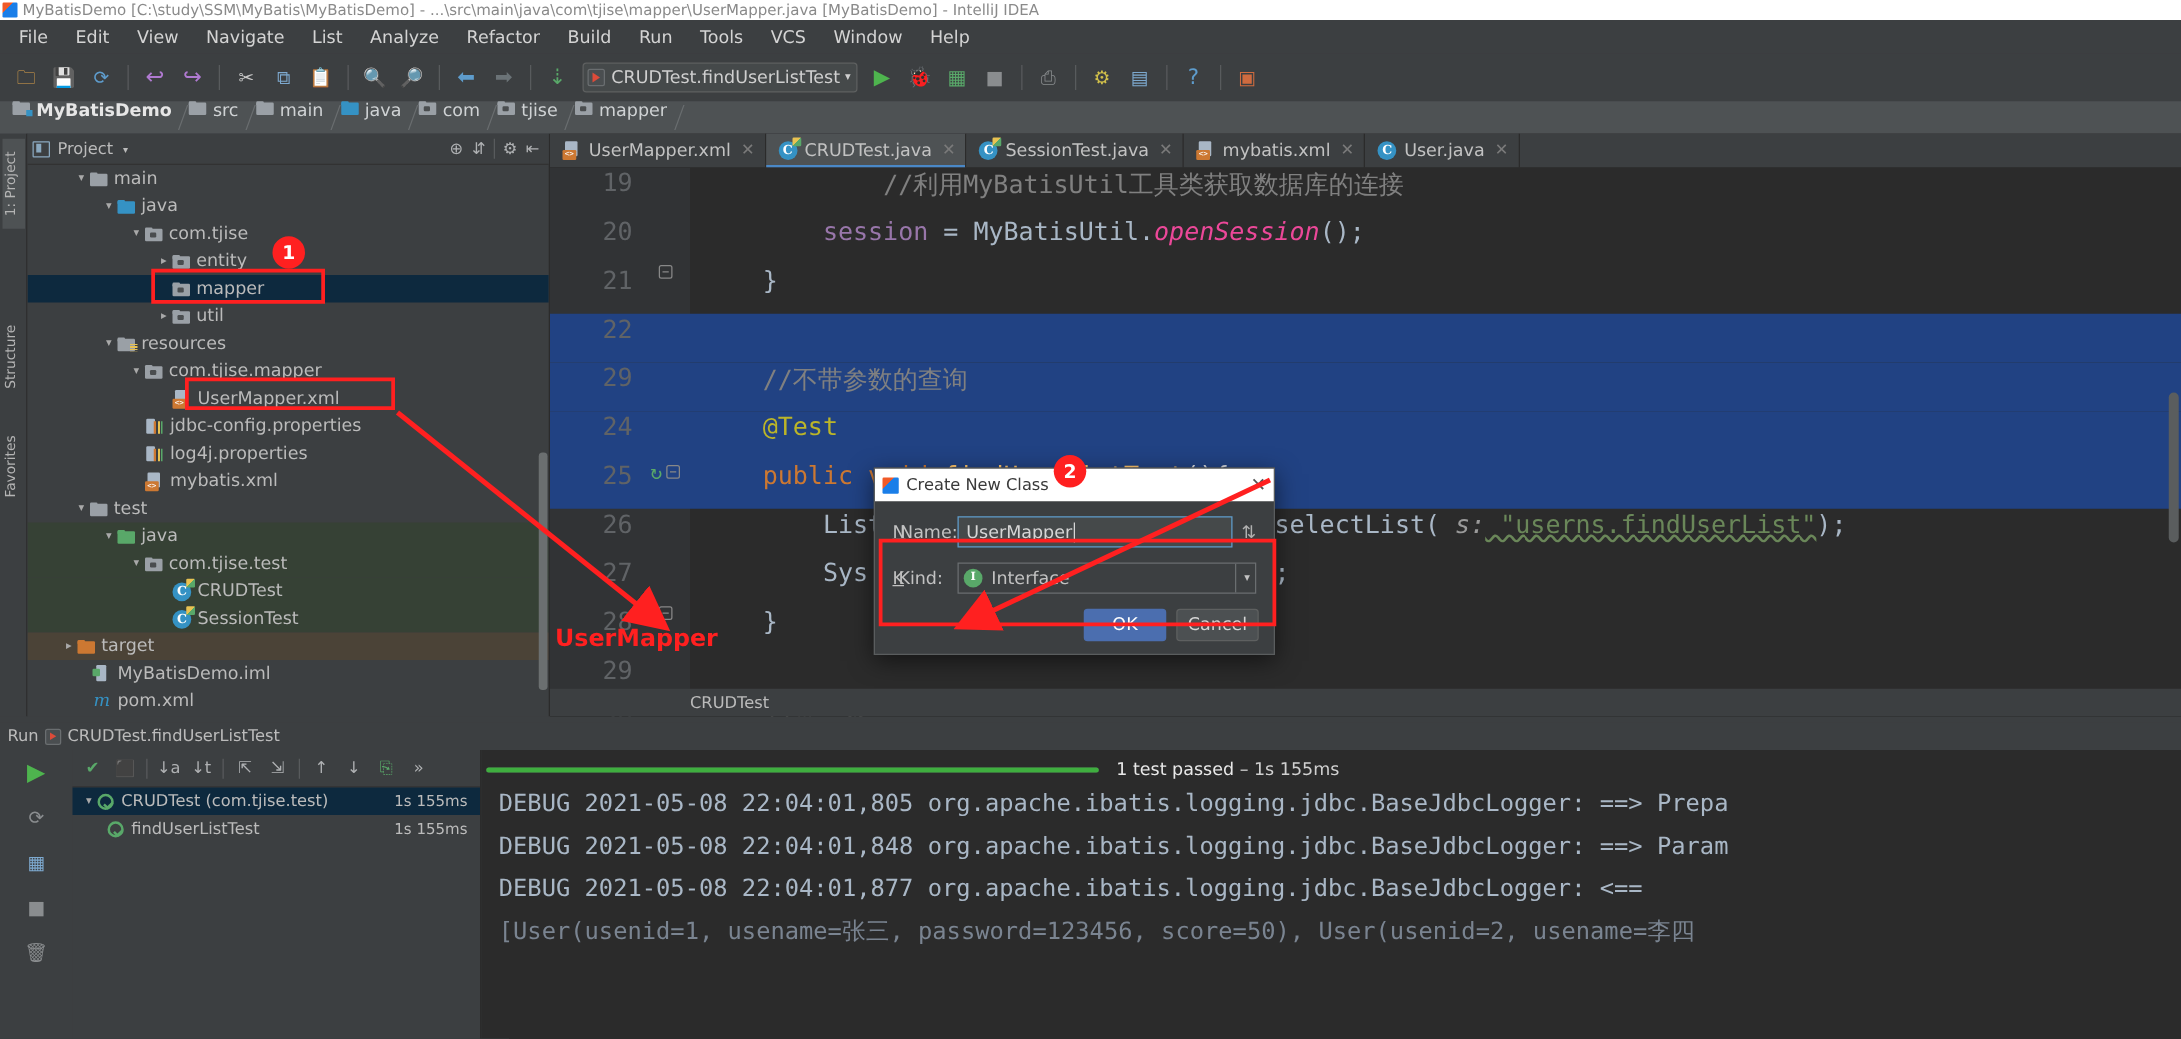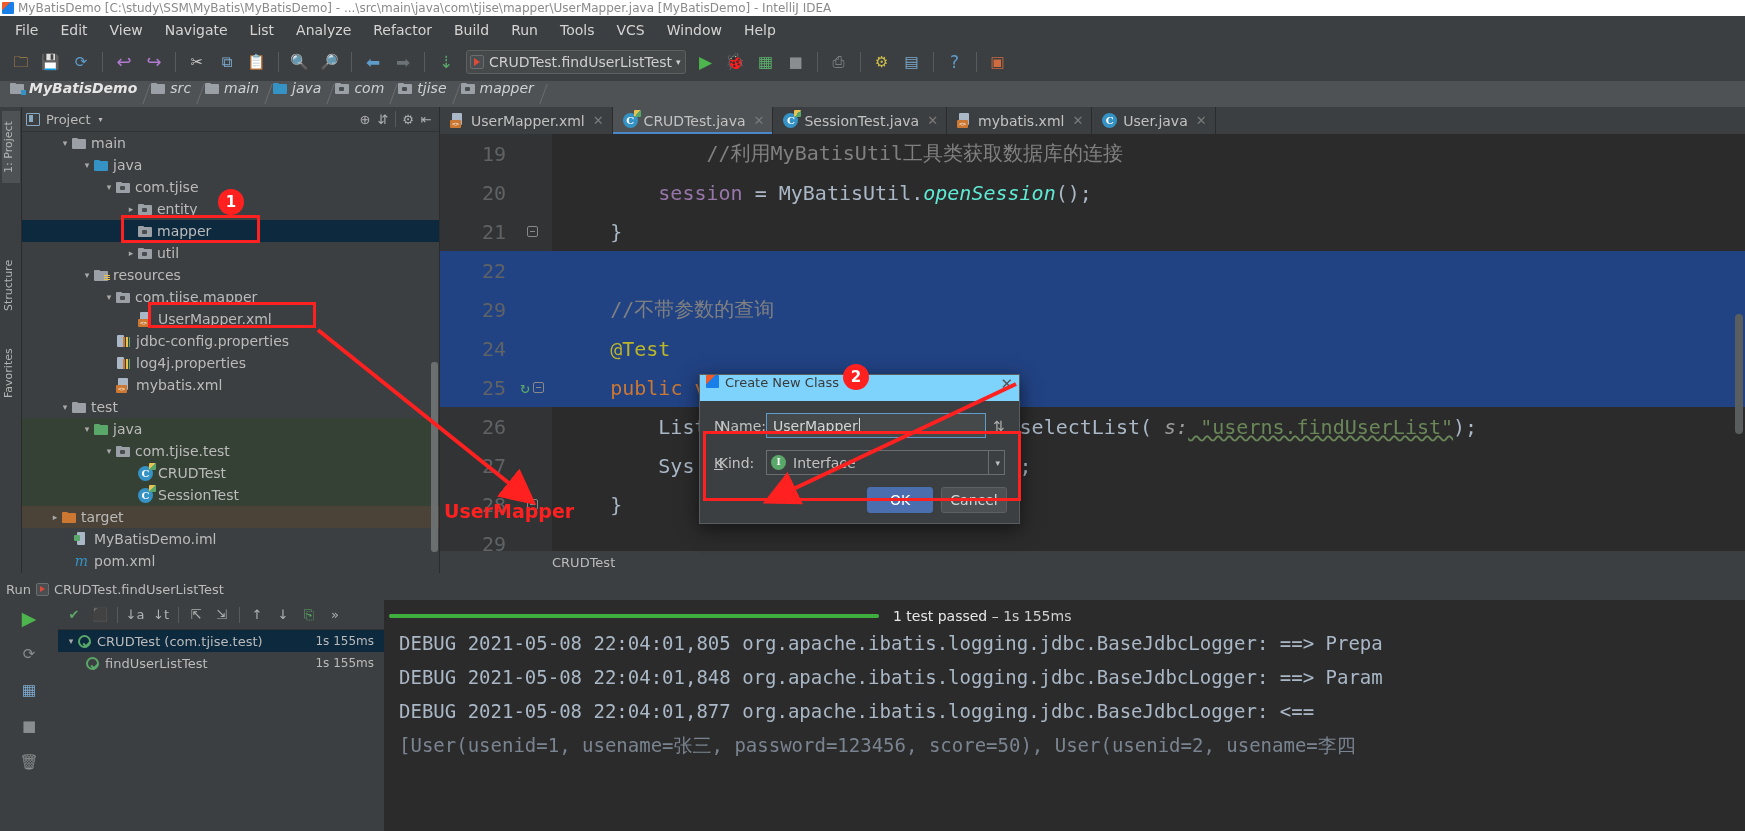--- a/index.html
+++ b/index.html
@@ -60,22 +60,22 @@
   }
   .run-config .rc-label { flex: 1; font-size: 14px; color: #cfcfcf; white-space: nowrap; }
   .run-config .rc-arrow { font-size: 9px; color: #cfcfcf; margin-left: 4px; }
 
   
   .breadcrumb {
     position: absolute; left: 0; top: 81px; width: 1745px; height: 26px;
     background: #4e5254; display: flex; align-items: center; padding-left: 6px;
   }
   .crumb {
-    display: flex; align-items: center; height: 26px; padding: 0 10px 12px 4px;
-    font-size: 14px; color: #cfd2d4; position: relative; font-style: italic;
+    display: flex; align-items: flex-start; height: 26px; padding: 0 10px 12px 4px;
+    font-size: 14px; color: #cfd2d4; position: relative;
   }
   .crumb .fi { margin-right: 5px; }
   .crumb.first { font-weight: bold; color: #e6e6e6; }
   .crumb::after {
     content: ""; position: absolute; right: 0px; top: 3px;
     width: 1px; height: 20px; background: #6a6e70; transform: skewX(-20deg);
   }
 
   
   .fi {
@@ -226,21 +226,21 @@
 
   .code-wrap { position: relative; height: 439px; overflow: hidden; background: #2b2b2b; }
   .gutter {
     position: absolute; left: 0; top: 0; width: 112px; height: 100%;
     background: #313335;
   }
   .code-lines {
     position: absolute; left: 0; top: 0; width: 100%; height: 100%;
     font-family: "DejaVu Sans Mono", monospace; font-size: 20px;
   }
-  .cline { position: relative; height: 39px; display: flex; align-items: center; }
+  .cline { position: relative; height: 39px; display: flex; align-items: flex-start; }
   .cline.hl { background: #214283; }
   .lnum {
     width: 72px; text-align: right; color: #606366; font-size: 20px;
     flex: 0 0 auto; padding-right: 6px;
   }
   .gut-icons { width: 40px; flex: 0 0 auto; display: flex; align-items: center;
     justify-content: center; gap: 3px; }
   .ctext { flex: 1; white-space: pre; padding-left: 10px; }
   .fold {
     display: inline-block; width: 11px; height: 11px; border: 1.5px solid #888;
@@ -250,21 +250,21 @@
     height:1.5px; background:#888; }
   .runmark2 { color: #59a869; font-size: 16px; }
 
   
   .k  { color: #cc7832; }
   .cm { color: #808080; }
   .an { color: #bbb529; }
   .fn { color: #ffc66d; }
   .ty { color: #a9b7c6; }
   .fld{ color: #9876aa; }
-  .it { color: #5eead4; font-style: italic; }
+  .it { color: #ec4899; font-style: italic; }
   .st { color: #6a8759; text-decoration: underline wavy #6a8759; }
   .pa { color: #9a9a9a; font-style: italic; }
   .pl { color: #a9b7c6; }
   .pl-on-blue { color: #d7dae0; }
 
   .bottom-bread {
     position: absolute; left: 0; bottom: 0; width: 100%; height: 22px;
     background: #3c3f41; display: flex; align-items: center; padding-left: 112px;
     font-size: 13px; color: #bbbbbb;
   }
@@ -337,21 +337,21 @@
   .cl { height: 34px; line-height: 34px; white-space: nowrap; padding-left: 14px; }
   .cl.faded { color: #7a8491; }
 
   
   .dialog {
     position: absolute; left: 699px; top: 374px; width: 321px; height: 150px;
     background: #3c3f41; border: 1px solid #5a5d5e;
     box-shadow: 0 5px 18px rgba(0,0,0,.55); z-index: 40;
   }
   .dlg-title {
-    height: 26px; background: #7dd3fc; display: flex; 
+    height: 26px; background: #ffffff; display: flex; align-items: center;
     padding: 0 6px; font-size: 13px; color: #3a3a3a;
   }
   .dlg-ico {
     width: 13px; height: 13px; margin-right: 6px; flex: 0 0 auto;
     background: linear-gradient(135deg,#f05a28 0%,#f05a28 35%,#1a7ee8 36%,#1a7ee8 100%);
     border-radius: 1px;
   }
   .dlg-close { margin-left: auto; font-size: 15px; color: #555; }
   .dlg-body { padding: 12px 14px 16px 14px; }
   .frow { display: flex; align-items: center; margin-bottom: 12px; }

